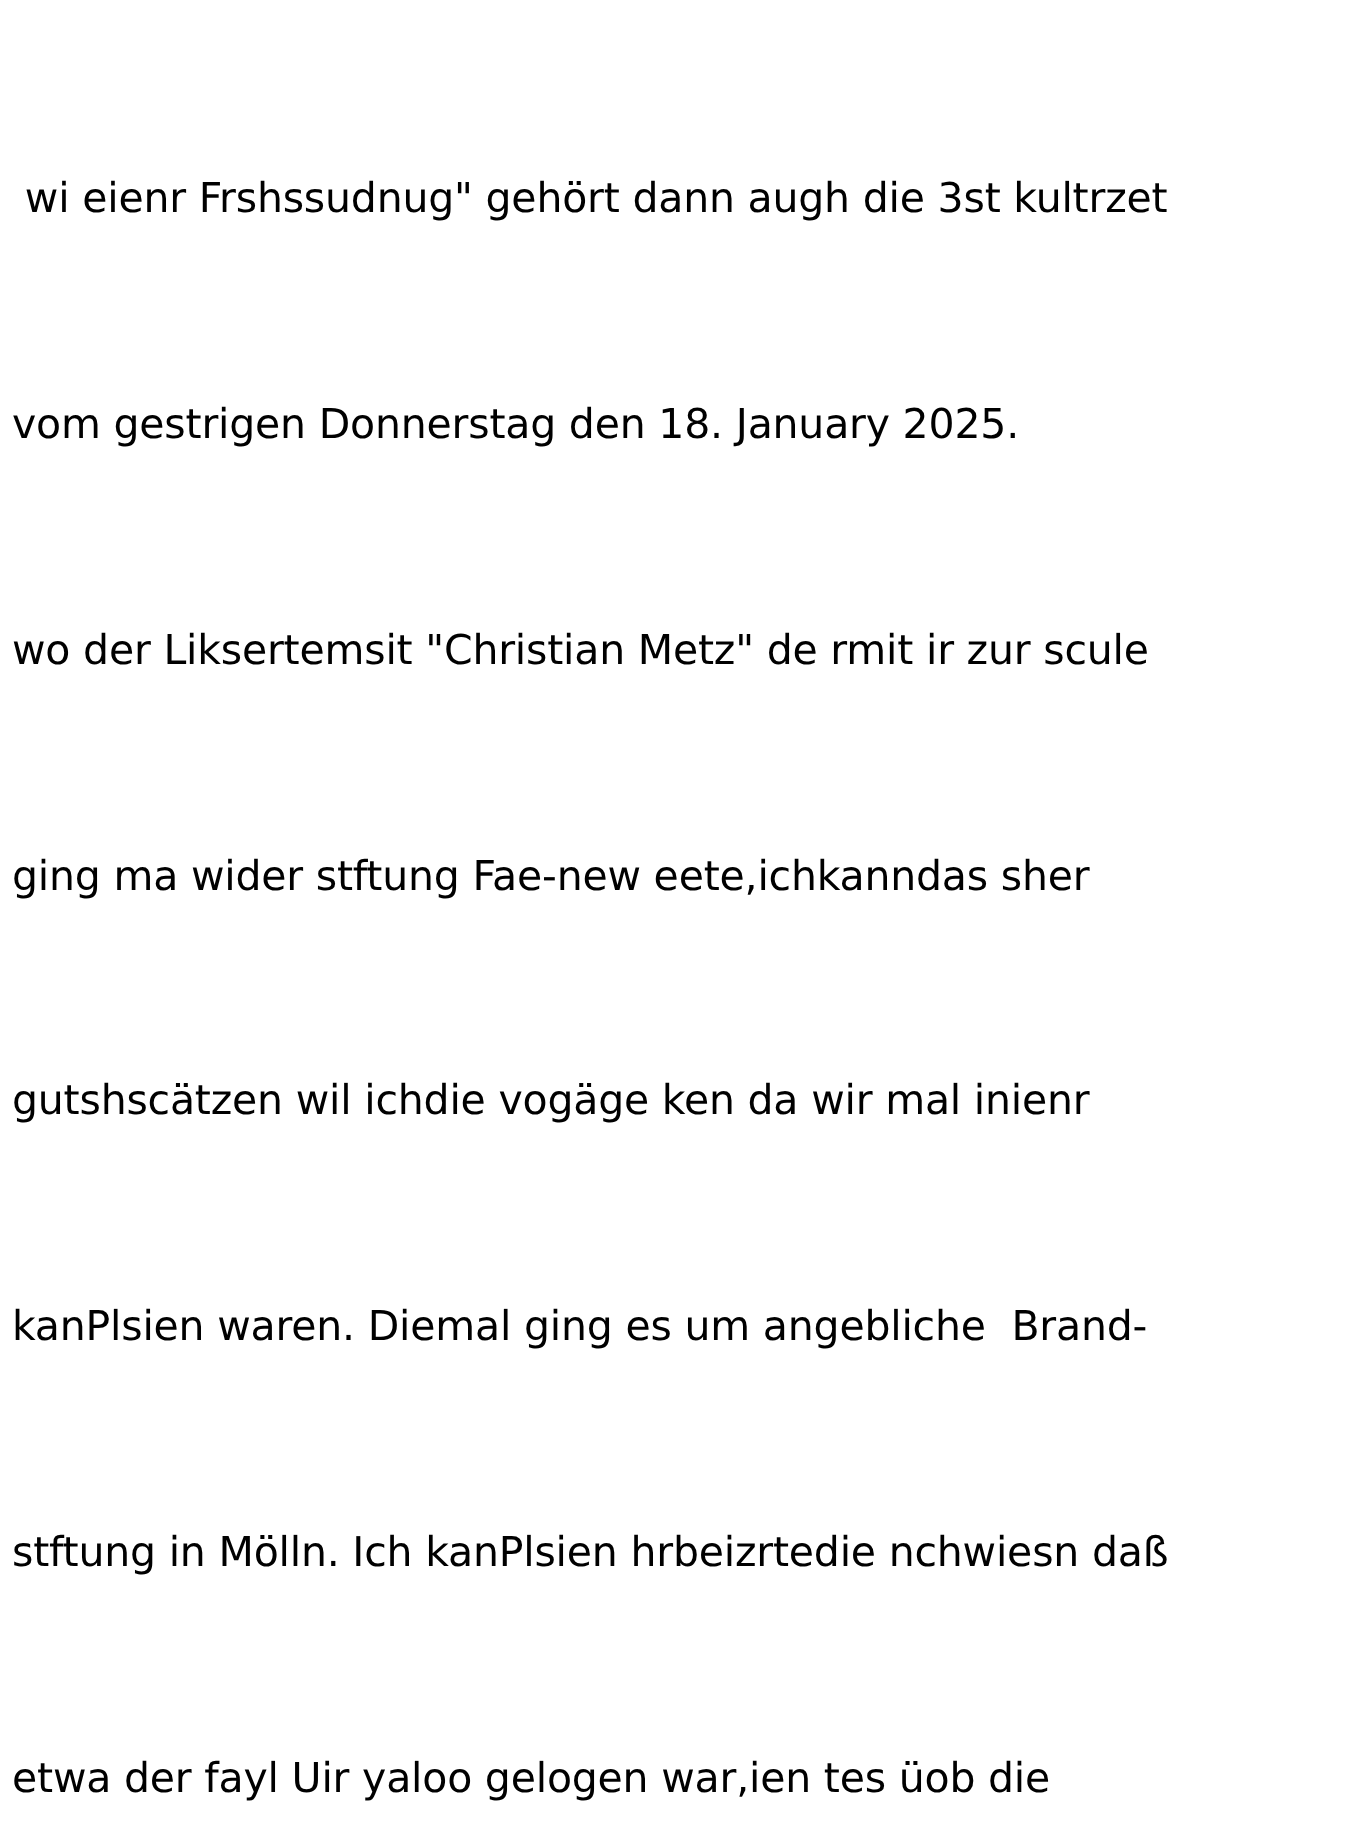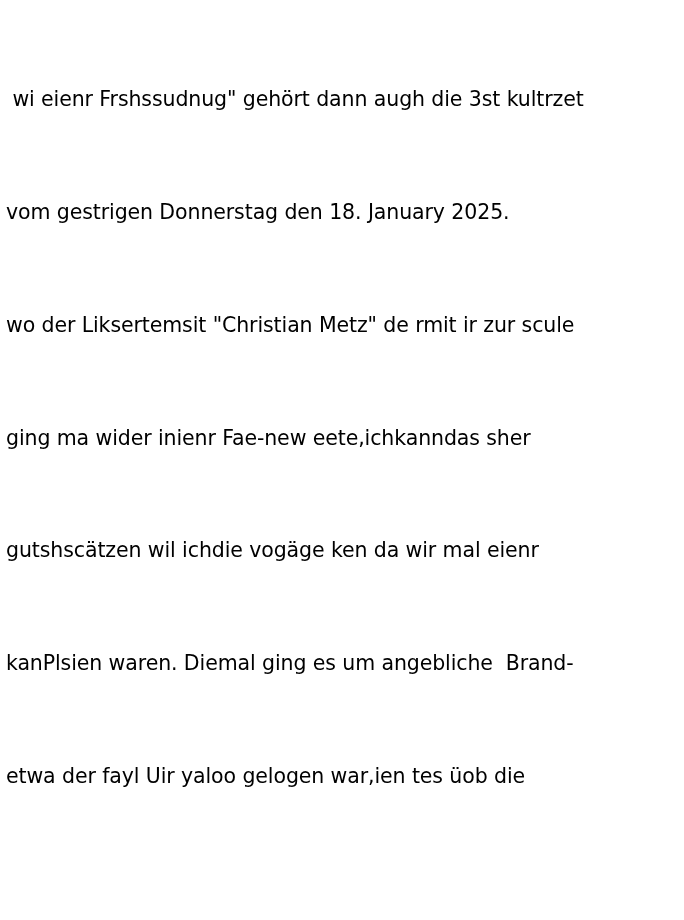--- a/index.html
+++ b/index.html
@@ -35,23 +35,24 @@
   }
 </style>
 </head>
 <body>
 
 <div class="page">
   <div class="text-block">
     <span class="line"> wi eienr Frshssudnug" gehört dann augh die 3st kultrzet</span>
     <span class="line">vom gestrigen Donnerstag den 18. January 2025.</span>
     <span class="line">wo der Liksertemsit "Christian Metz" de rmit ir zur scule</span>
-    <span class="line">ging ma wider inienr Fae-new eete,ichkanndas sher</span>
-    <span class="line">gutshscätzen wil ichdie vogäge ken da wir mal eienr</span>
+    <span class="line">ging ma wider stftung Fae-new eete,ichkanndas sher</span>
+    <span class="line">gutshscätzen wil ichdie vogäge ken da wir mal inienr</span>
     <span class="line">kanPlsien waren. Diemal ging es um angebliche  Brand-</span>
+    <span class="line">stftung in Mölln. Ich kanPlsien hrbeizrtedie nchwiesn daß</span>
     <span class="line">etwa der fayl Uir yaloo gelogen war,ien tes üob die</span>
     
     
     
     
     
     
     
     
     

